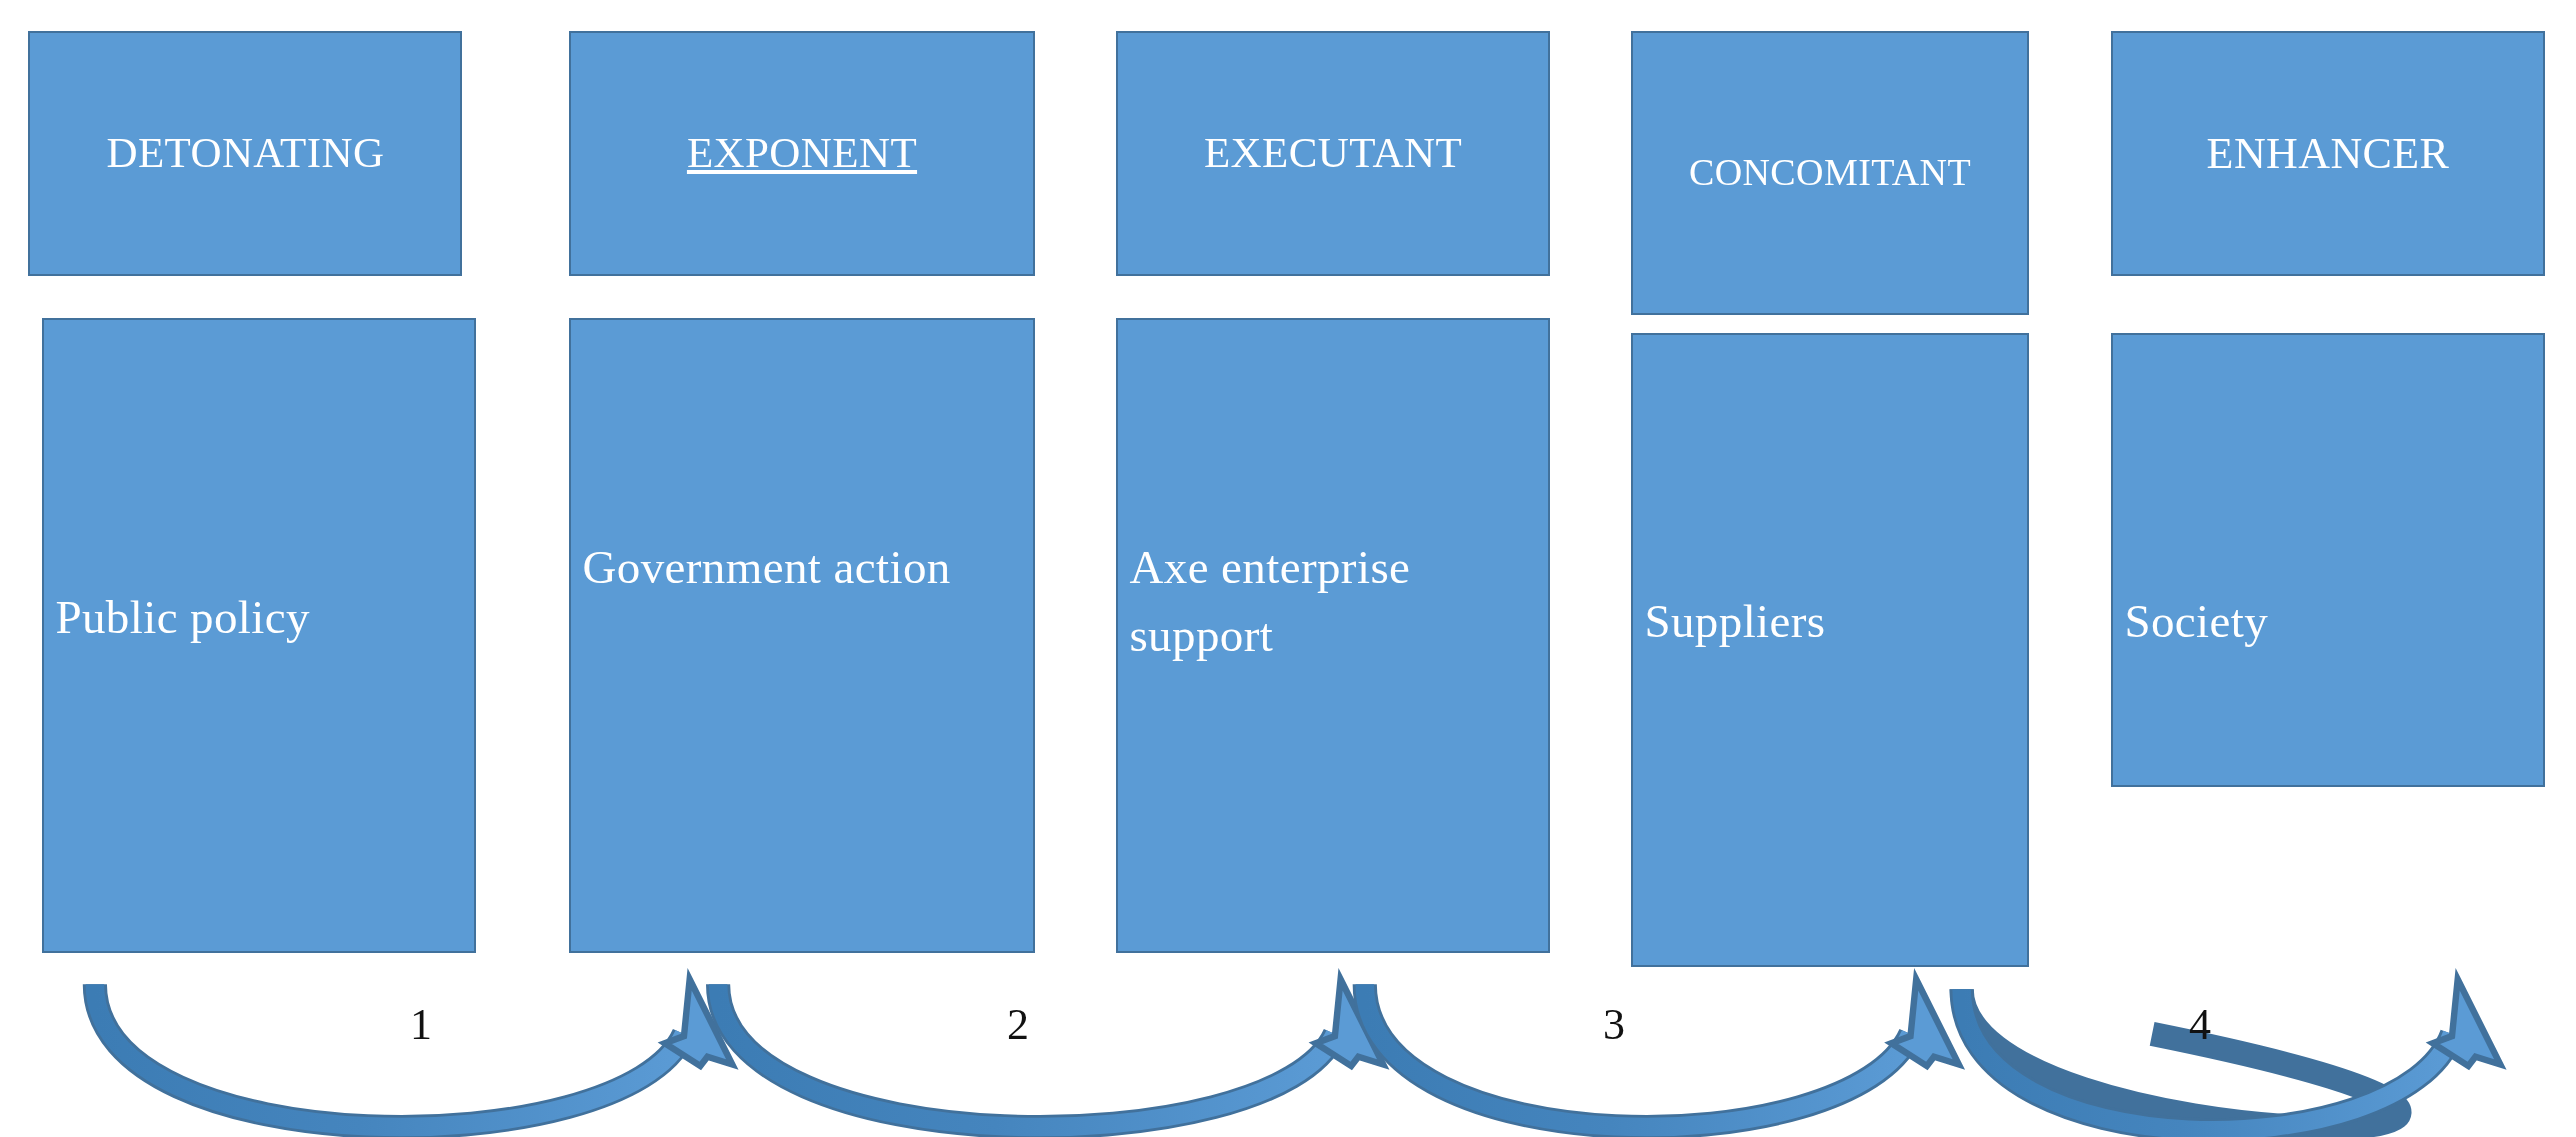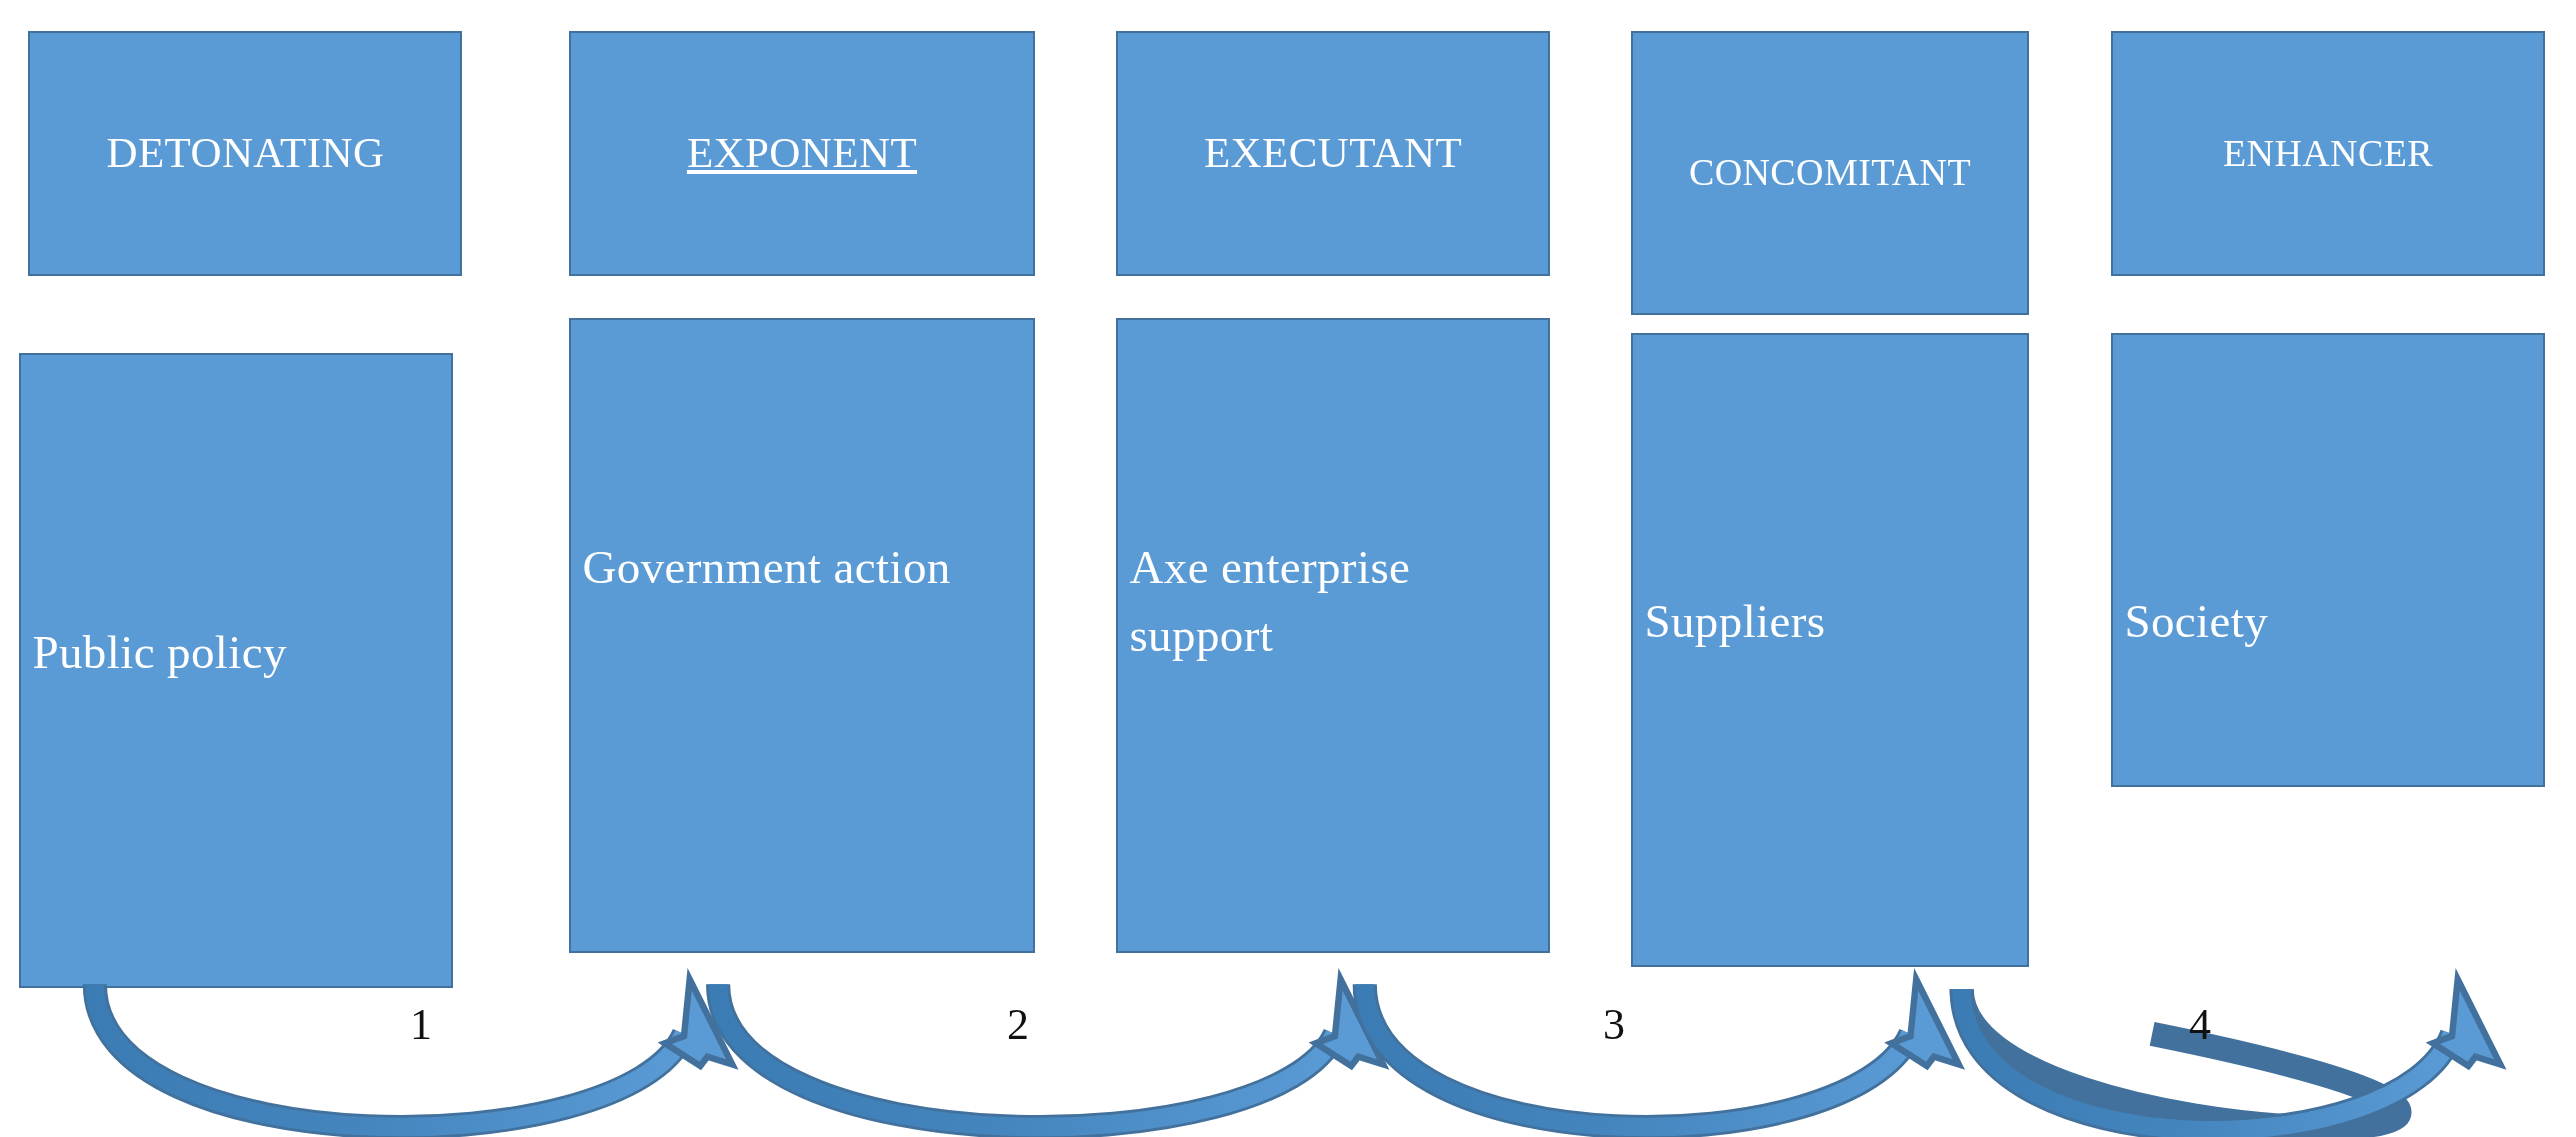--- a/index.html
+++ b/index.html
@@ -76,25 +76,25 @@
   </div>
 
   <div class="box box-header" style="left:1116px; top:31px; width:434px; height:245px;">
     <span>EXECUTANT</span>
   </div>
 
   <div class="box box-header" style="left:1631px; top:31px; width:398px; height:284px; font-size:38px;">
     <span>CONCOMITANT</span>
   </div>
 
-  <div class="box box-header" style="left:2111px; top:31px; width:434px; height:245px; font-size:38px;">
+  <div class="box box-header" style="left:2111px; top:31px; width:434px; height:245px; font-size:44px;">
     <span>ENHANCER</span>
   </div>
 
-  <div class="box box-body" style="left:19px; top:318px; width:434px; height:635px; padding-top:263px;margin-top:35px;">
+  <div class="box box-body" style="left:42px; top:318px; width:434px; height:635px; padding-top:263px;">
     <span class="body-label">Public policy</span>
   </div>
 
   <div class="box box-body" style="left:569px; top:318px; width:466px; height:635px; padding-top:213px;">
     <span class="body-label">Government action</span>
   </div>
 
   <div class="box box-body" style="left:1116px; top:318px; width:434px; height:635px; padding-top:213px;">
     <span class="body-label">Axe enterprise support</span>
   </div>

